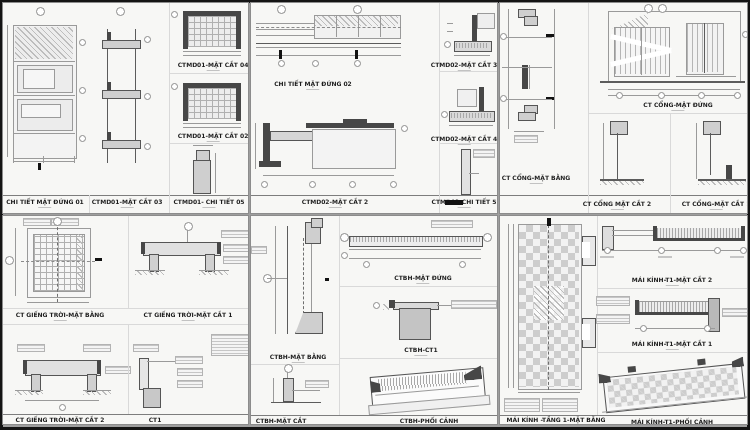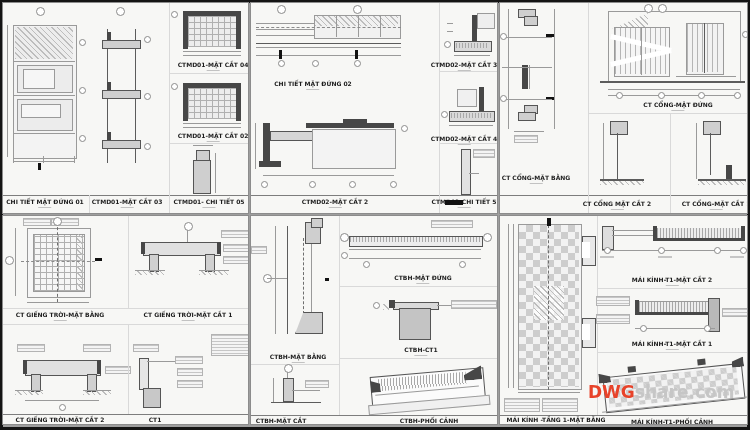--- a/index.html
+++ b/index.html
@@ -447,21 +447,18 @@
     <div class="lnL" style="left:97px;top:136px;width:150px;height:1px;position:absolute"></div>
     <div class="persp" style="left:100px;top:146px;width:148px;height:52px;transform:rotate(-6deg)">
       <div class="bx" style="left:4px;top:8px;width:138px;height:34px;border-color:#555;background:#f8f8f8"></div>
       <div class="chk" style="left:8px;top:11px;width:130px;height:28px;position:absolute;background-size:12px 12px;background-position:0 0,6px 6px"></div>
       <div class="dark" style="left:0;top:4px;width:12px;height:10px;clip-path:polygon(0 0,100% 40%,100% 100%,0 100%)"></div>
       <div class="dark" style="left:134px;top:2px;width:12px;height:10px;clip-path:polygon(0 40%,100% 0,100% 100%,0 100%)"></div>
       <div class="dark" style="left:30px;top:0;width:8px;height:6px"></div>
       <div class="dark" style="left:100px;top:0;width:8px;height:6px"></div>
       <div class="ln" style="left:0;top:42px;width:146px;height:1px"></div>
     </div>
-    <div class="watermark" style="left:88px;top:166px">
-      <span class="wm-dwg">DWG</span><span class="wm-rest">share.com</span>
-    </div>
     <div class="ln" style="left:0;top:199px;width:247px;height:1px;background:#7d7d7d"></div>
     <div class="title" style="left:56px;top:201px"><span>MÁI KÍNH -TẦNG 1-MẶT BẰNG</span></div>
     <div class="title" style="left:172px;top:203px"><span>MÁI KÍNH-T1-PHỐI CẢNH</span></div>
   </section>
 
 </div>
 
 </body></html>

